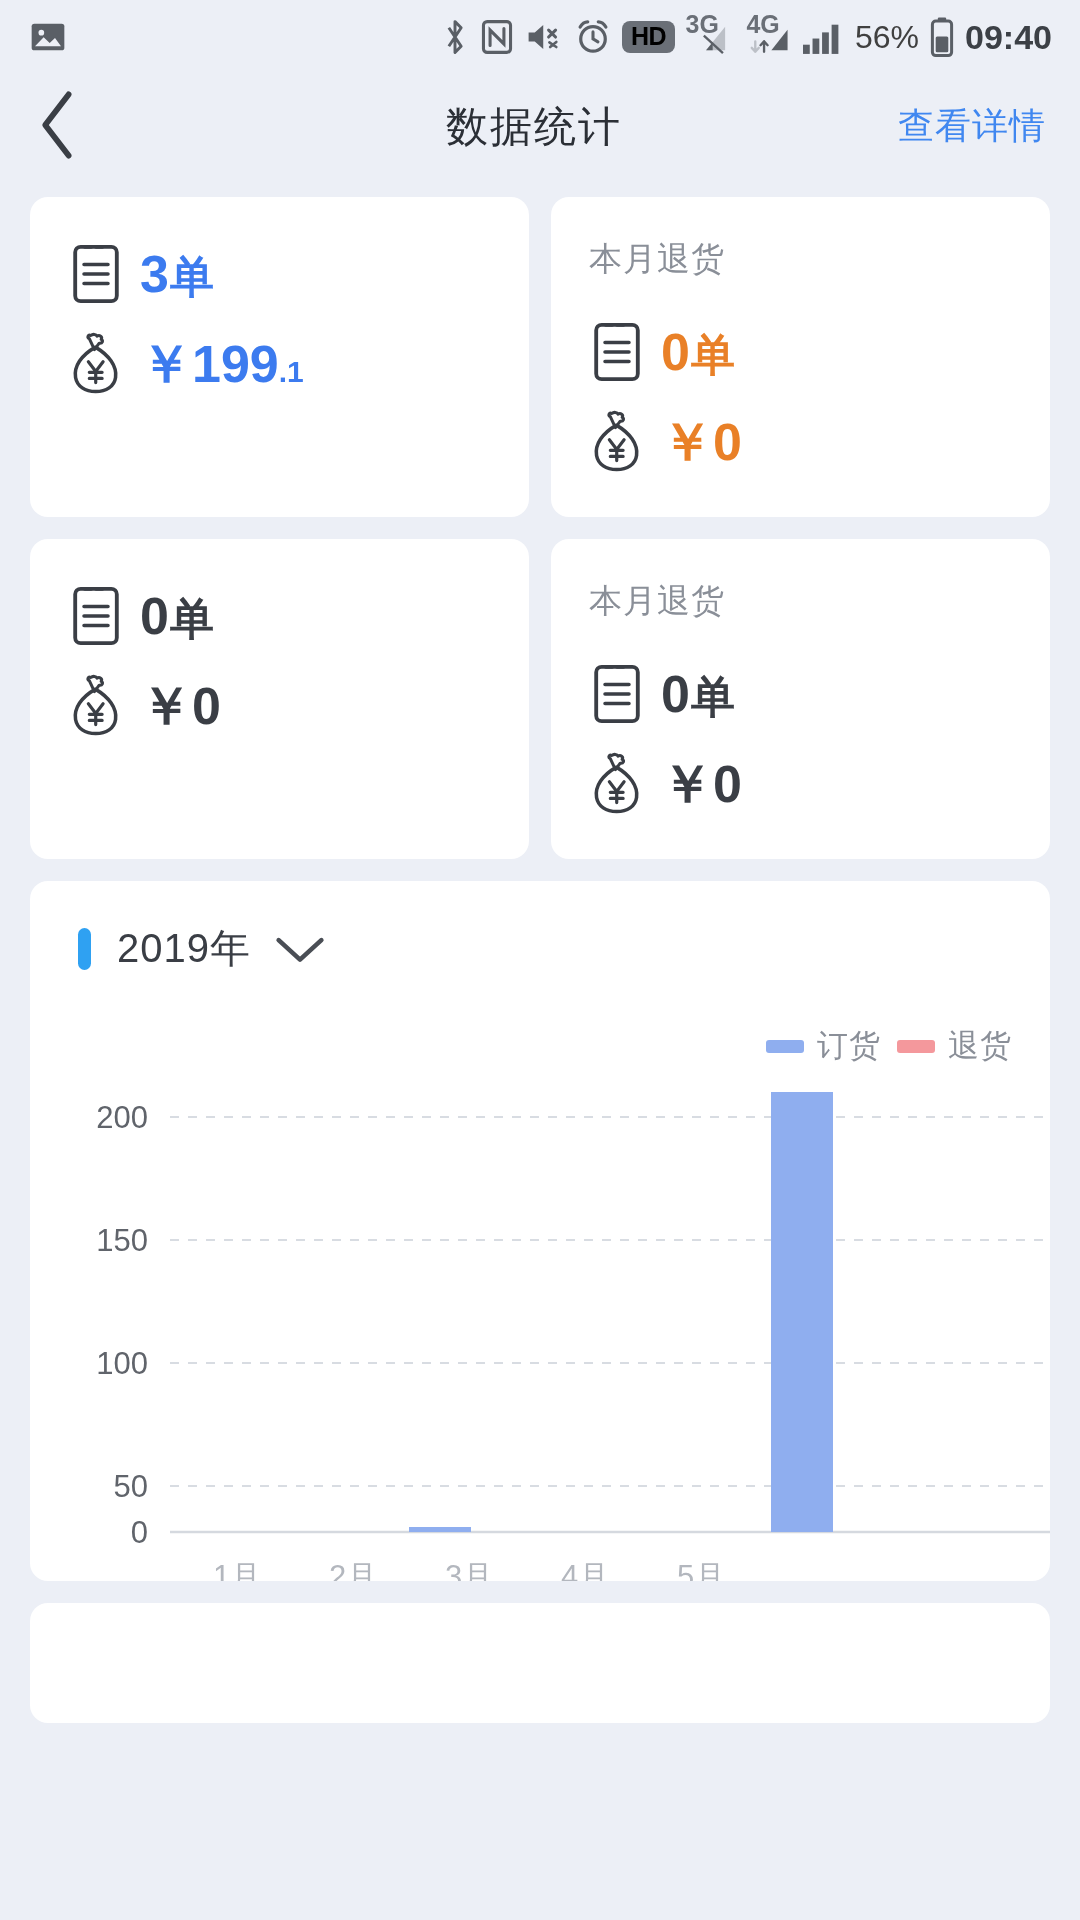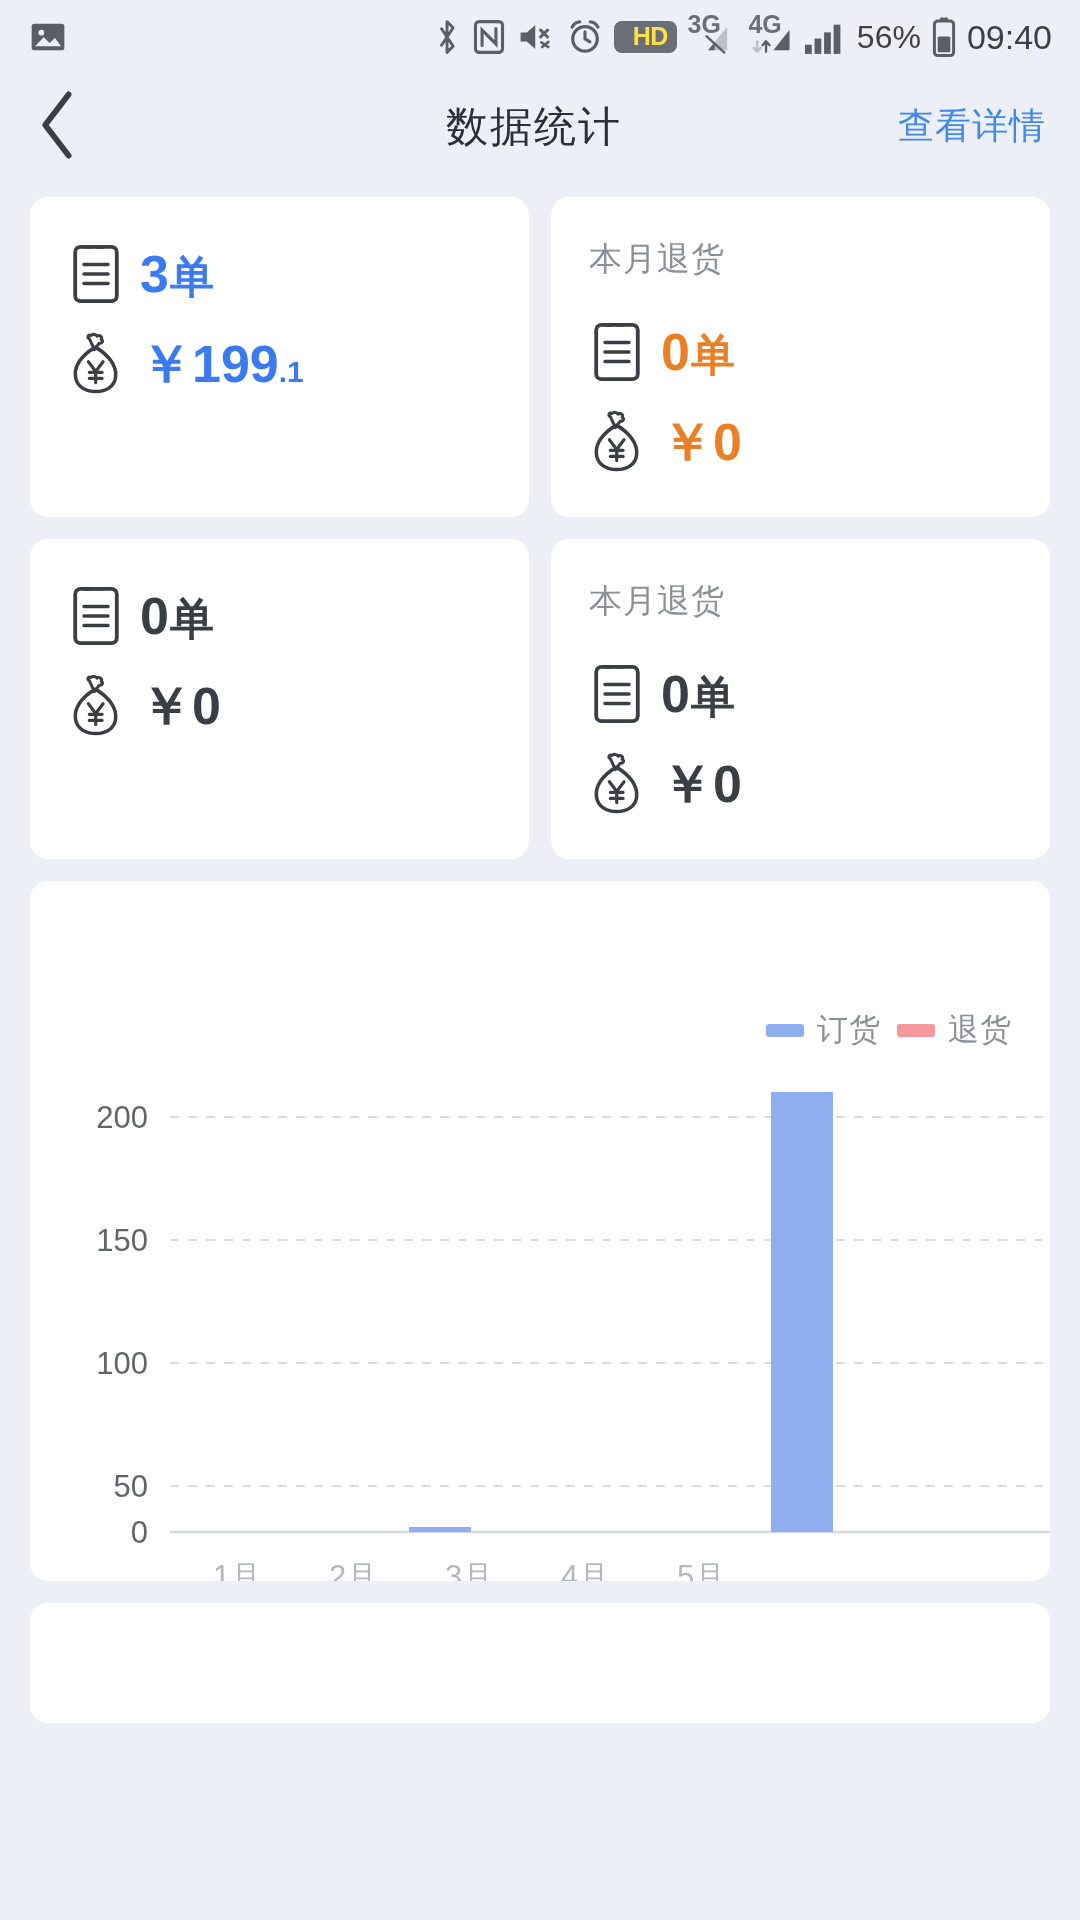--- a/index.html
+++ b/index.html
@@ -15,29 +15,29 @@
     height: 74px;
     display: flex;
     align-items: center;
     padding: 0 28px;
     color: #5A5F66;
   }
   .sb-left { display: flex; align-items: center; }
   .sb-right { margin-left: auto; display: flex; align-items: center; gap: 10px; }
   .sb-icon { display: flex; align-items: flex-start; justify-content: center; }
   .hd-badge {
-    background: #6A6F77; color: #fde047;
+    background: #6A6F77; color: #000000;
     font-size: 25px; font-weight: bold;
     border-radius: 8px;
-    padding: 3px 9px 4px 19px;
+    padding: 3px 9px 4px 9px;
     line-height: 1;
     letter-spacing: -0.5px;
   }
   .sb-pct { font-size: 32px; font-weight: 500; color: #404040; letter-spacing: 0px; }
-  .sb-time { font-size: 34px; font-weight: 400; color: #3C4046; letter-spacing: 0px; }
+  .sb-time { font-size: 34px; font-weight: 700; color: #3C4046; letter-spacing: 0px; }
   .gen-label { font-size: 17px; font-weight: bold; fill: #6A6F77; }
 
   
   .header {
     height: 105px;
     display: flex;
     align-items: center;
     position: relative;
     padding: 0 34px;
   }
@@ -102,21 +102,21 @@
   }
   .year-bar {
     width: 13px; height: 42px;
     background: #2FA1F2; border-radius: 7px;
     margin-right: 26px;
   }
   .year-text { font-size: 40px; color: #3A3E45; letter-spacing: 1px; }
   .chev { margin-left: 22px; display: flex; align-items: center; }
 
   .legend {
-    position: absolute; right: 38px; top: 128px;
+    position: absolute; right: 38px; top: 144px;
     display: flex; align-items: flex-end; gap: 16px;
   }
   .legend-item { display: flex; align-items: center; gap: 13px; }
   .legend-sw { width: 38px; height: 13px; border-radius: 3px; }
   .legend-txt { font-size: 31px; color: #8A8F98; letter-spacing: 1px; }
 
   .plot {
     position: absolute;
     left: 0; right: 0; top: 196px; bottom: 0;
   }
@@ -339,20 +339,29 @@
           <span>0</span>
           <span class="dec"></span>
       </span>
     </div>
   </div>
 
 </div>
 
 <div class="chart-card">
 
+  <div class="year-sel">
+    <span class="year-bar"></span>
+    <span class="year-text">2019年</span>
+    <span class="chev">
+      <svg width="54" height="32" viewBox="0 0 30 18">
+        <path d="M3 4 L15 15 L27 4" fill="none" stroke="#4A4E55" stroke-width="2.6" stroke-linecap="round" stroke-linejoin="round"></path>
+      </svg>
+    </span>
+  </div>
 
   <div class="legend">
     <span class="legend-item">
       <span class="legend-sw" style="background:#8FAEEF"></span>
       <span class="legend-txt">订货</span>
     </span>
     <span class="legend-item">
       <span class="legend-sw" style="background:#F4989C"></span>
       <span class="legend-txt">退货</span>
     </span>

